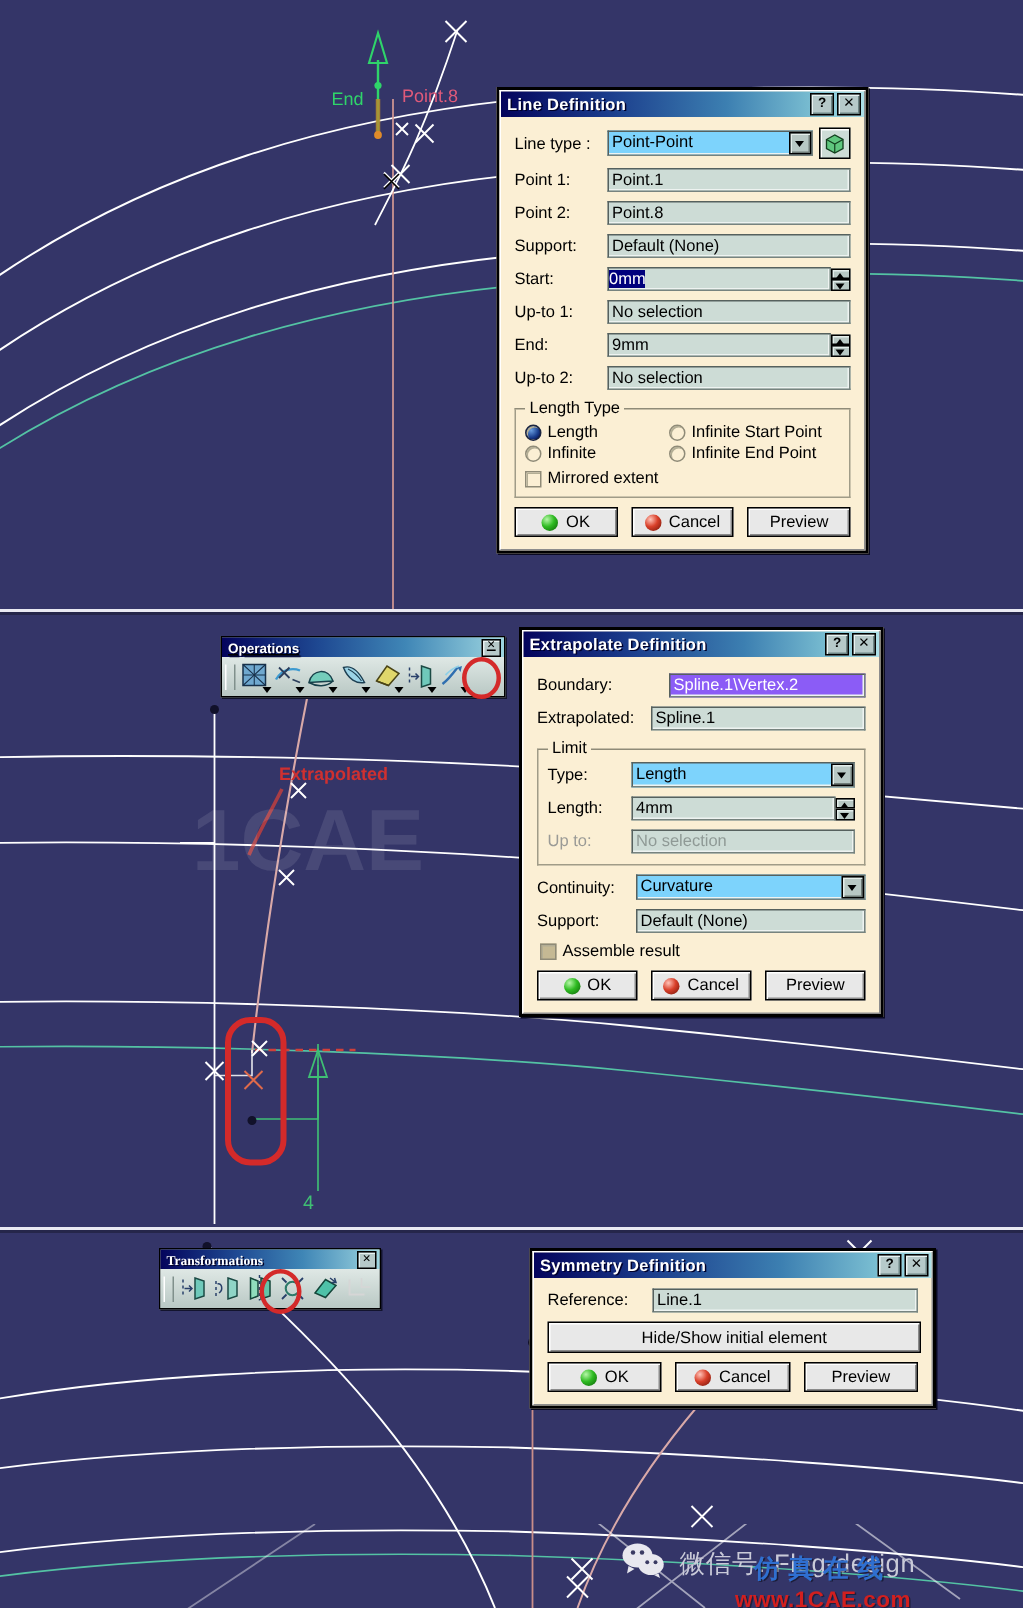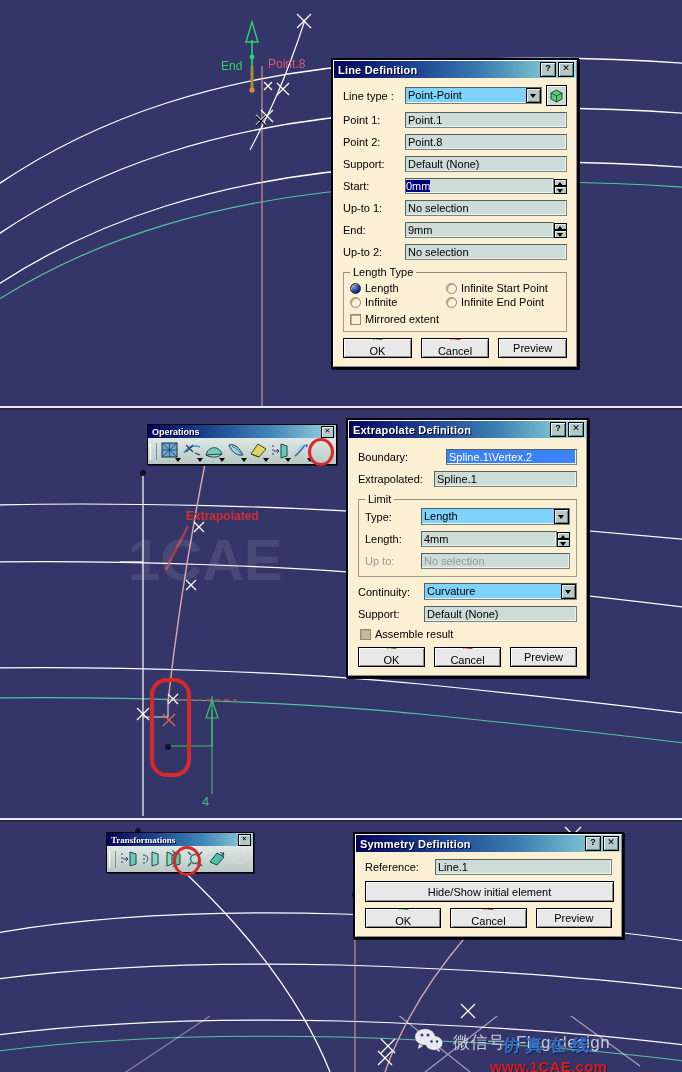--- a/index.html
+++ b/index.html
@@ -40,21 +40,21 @@
   .dbody{padding:7px 9px 8px 9px;}
 
   .row{display:flex;align-items:center;margin-bottom:6px;}
   .lbl{font-size:11px;color:#000;white-space:nowrap;}
   .lbl.dis{color:#9a9a96;}
 
   .fld{flex:1;height:14px;line-height:14px;font-size:11px;color:#000;
        background:#cddcd6;padding:0 2px;
        border:1px solid #77837f;border-top-color:#56615e;border-left-color:#56615e;
        box-shadow:inset -1px -1px 0 #eef3f1;overflow:hidden;white-space:nowrap;}
-  .fld.sel{background:#3b82f6;color:#fff;}
+  .fld.sel{background:#8b5cf6;color:#fff;}
   .fld.dis{color:#8f9a96;}
   .fld .selbit{background:#00007c;color:#fff;}
 
   .combo{flex:1;display:flex;height:15px;background:#7dd3fc;
          border:1px solid #77837f;border-top-color:#56615e;border-left-color:#56615e;
          box-shadow:inset -1px -1px 0 #eef3f1;}
   .combo .cv{flex:1;font-size:11px;line-height:14px;padding:0 2px;color:#000;
              white-space:nowrap;overflow:hidden;}
   .combo .arw{width:13px;background:#b8c8c4;
               border:1px solid #000;box-shadow:inset 1px 1px 0 #e4eeeb,inset -1px -1px 0 #6f7b77;
@@ -84,21 +84,21 @@
   .radio.on{background:radial-gradient(circle at 35% 32%,#6a9ee0 0%,#1b3f8e 55%,#00003c 100%);
             border-color:#1b2540;}
   .radio.dis{background:radial-gradient(circle at 35% 32%,#cfd7e6 0%,#9aa3b5 60%,#6d7585 100%);
             border-color:#9a9a96;}
   .cbx{width:9px;height:9px;background:#fbefd4;border:1px solid #8f8b78;
        box-shadow:inset 1px 1px 0 #b3ae95;margin-right:4px;}
   .cbx.grey{background:#c5b994;}
 
   .wbtn{height:18px;min-width:62px;background:#e8e8e8;color:#000;font-size:11px;
         display:flex;align-items:center;justify-content:center;gap:5px;
-        border:1px solid #000;box-shadow:inset 1px 1px 0 #fff,inset -1px -1px 0 #8a8a8a;flex-direction:column;}
+        border:1px solid #000;box-shadow:inset 1px 1px 0 #fff,inset -1px -1px 0 #8a8a8a;}
   .wbtn.wide{width:100%;}
   .btnrow{display:flex;gap:9px;margin-top:4px;}
   .led{width:11px;height:11px;border-radius:50%;}
   .led.g{background:radial-gradient(circle at 33% 30%,#b6f7a8 0%,#2fbb22 45%,#0a5e06 100%);}
   .led.r{background:radial-gradient(circle at 33% 30%,#ffc3b8 0%,#d9402a 45%,#6e1106 100%);}
 
   
   .tb{position:absolute;background:#c9d6d2;border:1px solid #000;
       box-shadow:1px 1px 0 #13142e;}
   .tb-bar{height:13px;display:flex;align-items:center;padding:0 2px 0 4px;
@@ -315,21 +315,21 @@
       <g stroke="#e06a4a" stroke-width="1.3">
         <path d="M163 304 L175 316 M175 304 L163 316"></path>
       </g>
 
       <rect x="152" y="270" width="37" height="95" rx="15" ry="15" fill="none" stroke="#d42a2a" stroke-width="4"></rect>
       <text x="186" y="110" fill="#cf3030" font-family="Liberation Sans, sans-serif" font-size="12" font-weight="bold">Extrapolated</text>
       <text x="202" y="396" fill="#3fbf74" font-family="Liberation Sans, sans-serif" font-size="13">4</text>
       <text x="128" y="170" fill="#ffffff" fill-opacity="0.10" font-family="Liberation Sans, sans-serif" font-size="58" font-weight="bold">1CAE</text>
     </svg>
 
-    <div class="tb" style="left:147px;top:14px;width:188px;">
+    <div class="tb" style="left:147px;top:14px;width:188px;text-decoration:underline;">
       <div class="tb-bar">
         <span class="tt">Operations</span>
         <span class="tx">✕</span>
       </div>
       <div class="tb-row">
         <span class="grip"></span>
         <span class="tbi">
           <svg width="20" height="19" viewBox="0 0 20 19">
             <rect x="2" y="2" width="15" height="14" fill="#6fa8cf" stroke="#17304a"></rect>
             <path d="M2 2 L17 16 M17 2 L2 16" stroke="#17304a" stroke-width=".7"></path>

